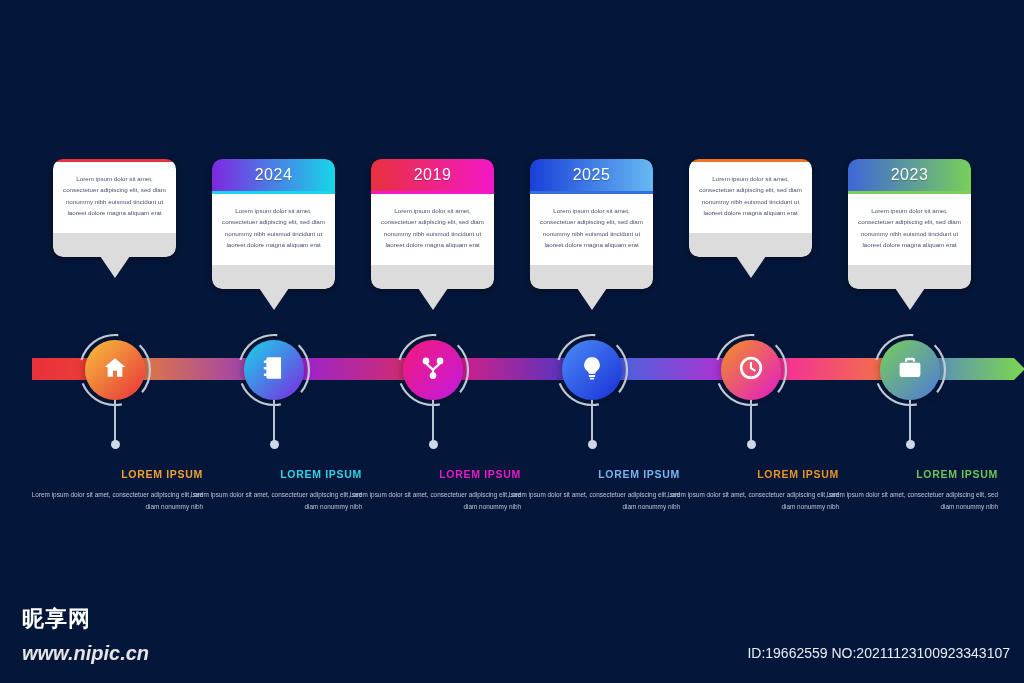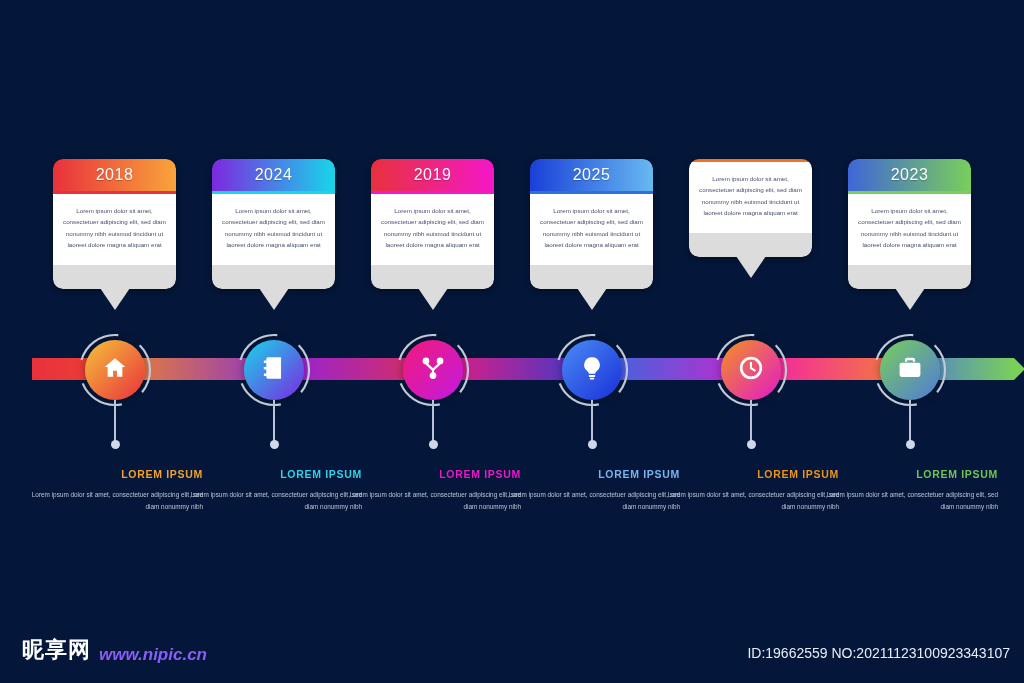--- a/index.html
+++ b/index.html
@@ -101,39 +101,36 @@
   .lab { position:absolute; top:468px; width:176px; text-align:right; }
   .lab-title {
     font-size:10.5px; letter-spacing:.7px; font-weight:bold;
     margin-bottom:9px;
   }
   .lab-text {
     color:#b9c4d6; font-size:6.4px; line-height:1.95;
   }
 
   
-  .wm { position:absolute; left:22px; bottom:18px; display:flex; align-items:flex-end; gap:8px; }
+  .wm { position:absolute; left:22px; bottom:18px; display:flex; align-items:flex-start; gap:8px;flex-direction:column; }
   .wm-cn {
     color:#ffffff; font-size:22px; font-weight:bold;
     font-family:"DejaVu Sans", sans-serif; letter-spacing:1px;
   }
-  .wm-url { color:#8b5cf6; font-size:17px; font-style:italic; font-weight:bold; }
+  .wm-url { color:#e5e5e5; font-size:20px; font-style:italic; font-weight:bold; }
   .idno { position:absolute; right:14px; bottom:22px; color:#e8edf5; font-size:14px; }
 </style>
 </head>
 <body>
 
 <div id="stage">
 
   <div class="cards">
       <div class="card" style="left: 53px;">
         <div class="card-box">
-          <div class="card-head" style="background:linear-gradient(90deg,#e8313c,#f9a43a)">
-            <span class="card-year">2018</span>
-          </div>
           <div class="card-accent" style="background:#e8313c"></div>
           <div class="card-body">
             <div class="card-text">Lorem ipsum dolor sit amet, consectetuer adipiscing elit, sed diam nonummy nibh euismod tincidunt ut laoreet dolore magna aliquam erat</div>
           </div>
           <div class="card-foot"></div>
         </div>
         <div class="card-tail">
           <div class="card-notch"></div>
         </div>
       </div>

